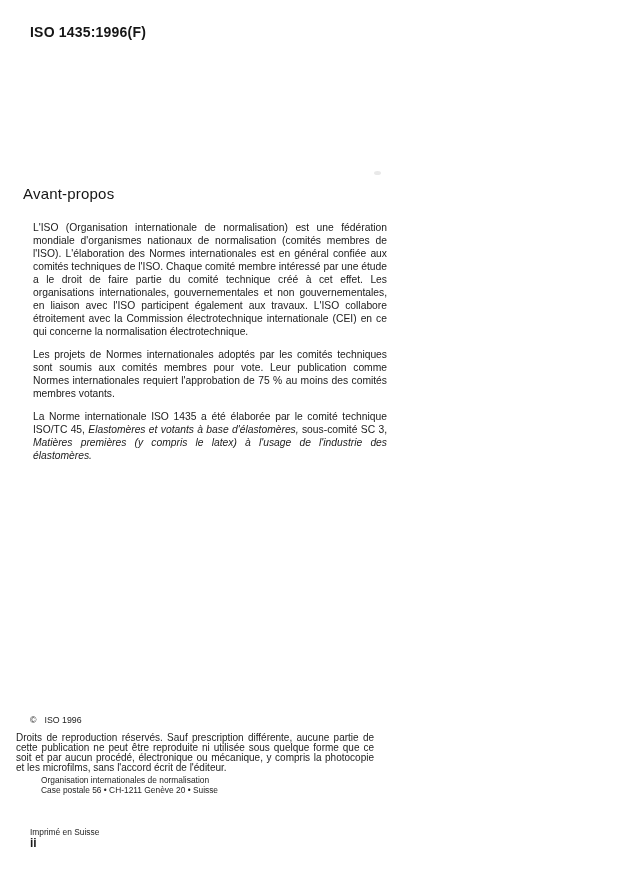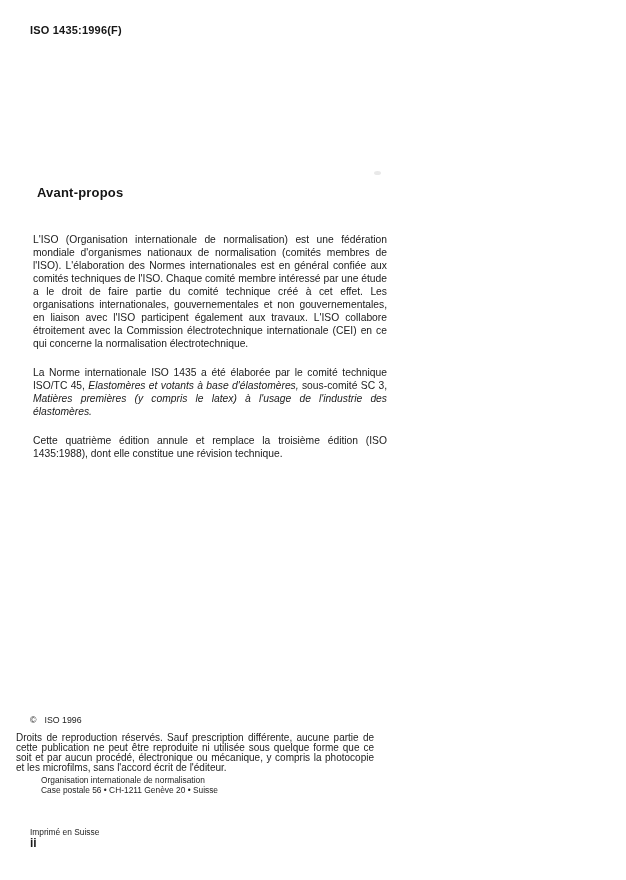--- a/index.html
+++ b/index.html
@@ -13,46 +13,46 @@
     height: 880px;
     background: #ffffff;
     font-family: "Liberation Sans", sans-serif;
     color: #1c1c1c;
     overflow: hidden;
   }
   .header-code {
     position: absolute;
     left: 30px;
     top: 24px;
-    font-size: 11px;
+    font-size: 14px;
     font-weight: bold;
     letter-spacing: 0.2px;
     color: #161616;
   }
   .foreword-title {
     position: absolute;
-    left: 37px;
+    left: 23px;
     top: 185px;
-    font-size: 13px;
-    font-weight: bold;
+    font-size: 15px;
+    font-weight: normal;
     letter-spacing: 0.2px;
     color: #151515;
   }
   .foreword-body {
     position: absolute;
     left: 33px;
     top: 217px;
     width: 354px;
     font-size: 10.3px;
     line-height: 13px;
     text-align: justify;
     color: #202020;
   }
   .foreword-body p {
-    margin: 16px 0 10px 0;
+    margin: 4px 0 10px 0;
   }
   .scan-artifact {
     position: absolute;
     left: 374px;
     top: 171px;
     width: 7px;
     height: 4px;
     border-radius: 50%;
     background: #e9e9e9;
   }
@@ -113,31 +113,31 @@
 <div class="page">
 
   <div class="header-code">ISO 1435:1996(F)</div>
 
   <div class="scan-artifact"></div>
 
   <div class="foreword-title">Avant-propos</div>
 
   <div class="foreword-body">
     <p>L'ISO (Organisation internationale de normalisation) est une fédération mondiale d'organismes nationaux de normalisation (comités membres de l'ISO). L'élaboration des Normes internationales est en général confiée aux comités techniques de l'ISO. Chaque comité membre intéressé par une étude a le droit de faire partie du comité technique créé à cet effet. Les organisations internationales, gouvernementales et non gouvernementales, en liaison avec l'ISO participent également aux travaux. L'ISO collabore étroitement avec la Commission électrotechnique internationale (CEI) en ce qui concerne la normalisation électrotechnique.</p>
+    <p>Les projets de Normes internationales adoptés par les comités techniques sont soumis aux comités membres pour vote. Leur publication comme Normes internationales requiert l'approbation de 75 % au moins des comités membres votants.</p>
     <p><span>La Norme internationale ISO 1435 a été élaborée par le comité technique ISO/TC 45, </span><span style="font-style: italic;">Elastomères et votants à base d'élastomères,</span><span> sous-comité SC 3, </span><span style="font-style: italic;">Matières premières (y compris le latex) à l'usage de l'industrie des élastomères.</span></p>
-    <p>Cette quatrième édition annule et remplace la troisième édition (ISO 1435:1988), dont elle constitue une révision technique.</p>
   </div>
 
   <div class="copyright-line">
     <span class="c-symbol">©</span><span>ISO 1996</span>
   </div>
 
   <div class="rights-notice">Droits de reproduction réservés. Sauf prescription différente, aucune partie de cette publication ne peut être reproduite ni utilisée sous quelque forme que ce soit et par aucun procédé, électronique ou mécanique, y compris la photocopie et les microfilms, sans l'accord écrit de l'éditeur.</div>
 
-  <div class="publisher-name">Organisation internationale de normalisation</div>
+  <div class="publisher-name">Organisation internationales de normalisation</div>
 
   <div class="publisher-address">Case postale 56 • CH-1211 Genève 20 • Suisse</div>
 
   <div class="printed-in">Imprimé en Suisse</div>
 
   <div class="page-number">ii</div>
 
 </div>
 
 </body></html>

